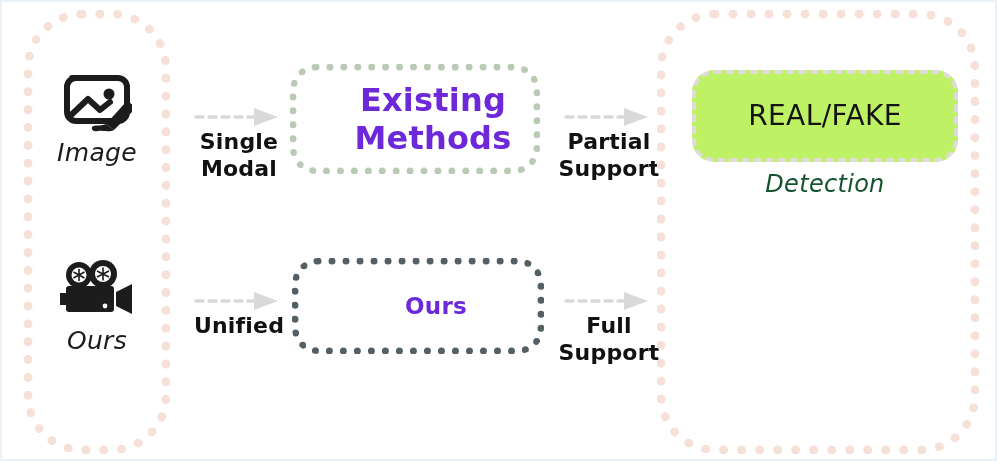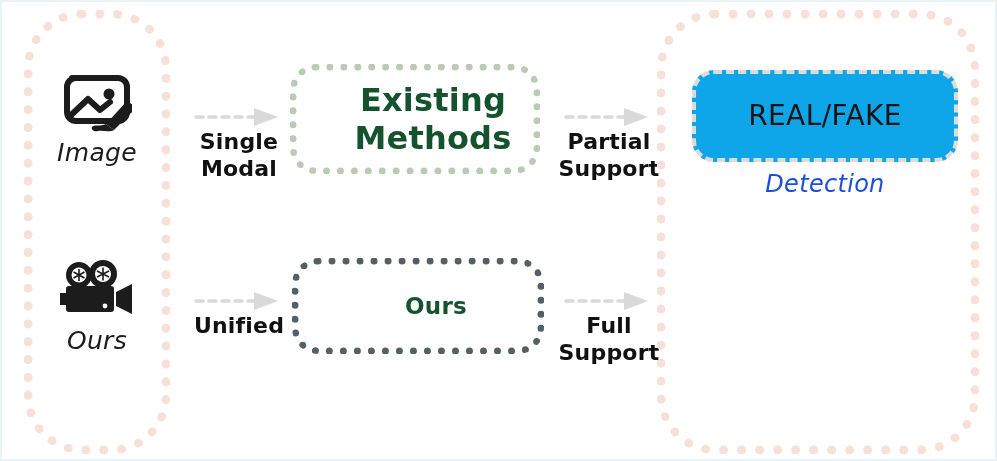--- a/index.html
+++ b/index.html
@@ -93,21 +93,21 @@
   }
   #box-ours {
     left: 290px; top: 256px; width: 252px; height: 96px;
     border: 7px dotted #545f66;
   }
   .method-text {
     font-family: "DejaVu Sans", sans-serif;
     font-weight: bold;
     font-size: 32px;
     line-height: 38px;
-    color: #14532d;
+    color: #6d28d9;
     white-space: pre-line;
     letter-spacing: .2px;
     margin-left: 36px;
   }
   #box-ours .method-text { font-size: 23px; }
 
   
   .output-cell {
     position: absolute;
     width: 266px;
@@ -115,21 +115,21 @@
     text-align: center;
   }
   #cell-detection  { top: 68px; }
   #cell-explanation{ top: 262px; }
 
   .output-box {
     box-sizing: border-box;
     width: 266px;
     border: 4px dashed #dedcd6;
     border-radius: 22px;
-    background: #0ea5e9;
+    background: #bef264;
     display: flex;
     align-items: center;
     justify-content: center;
   }
   #box-realfake  { height: 92px; }
   #box-response  { height: 82px; }
 
   .output-text {
     font-family: "DejaVu Sans", sans-serif;
     font-size: 28px;
@@ -142,21 +142,21 @@
     font-size: 20px;
     line-height: 26px;
     letter-spacing: .1px;
   }
 
   .output-caption {
     margin-top: 8px;
     font-family: "DejaVu Sans", sans-serif;
     font-style: italic;
     font-size: 24px;
-    color: #1d4ed8;
+    color: #14532d;
     letter-spacing: .3px;
   }
 </style>
 </head>
 <body>
 
 <div id="figure">
 
   <div class="outer-group" id="group-inputs"></div>
 

